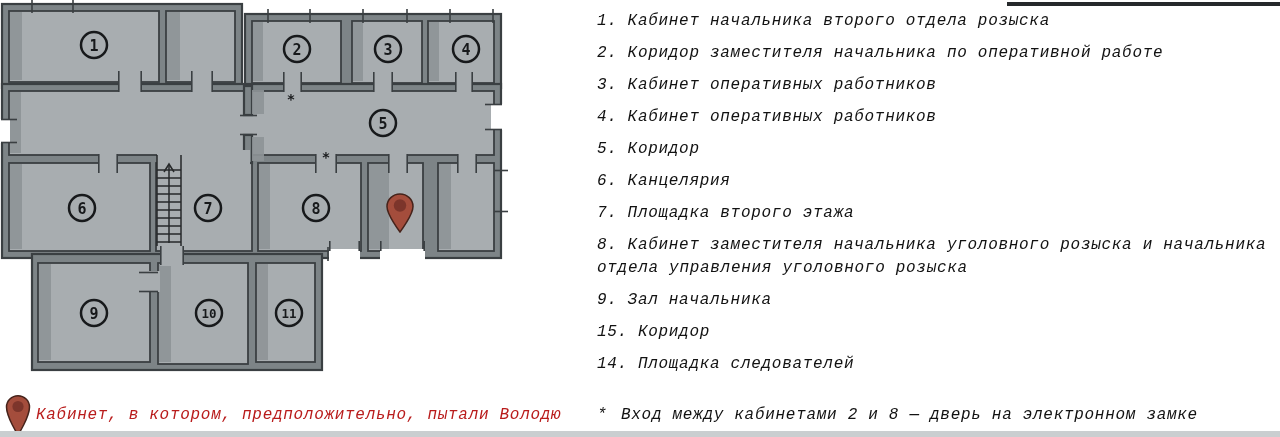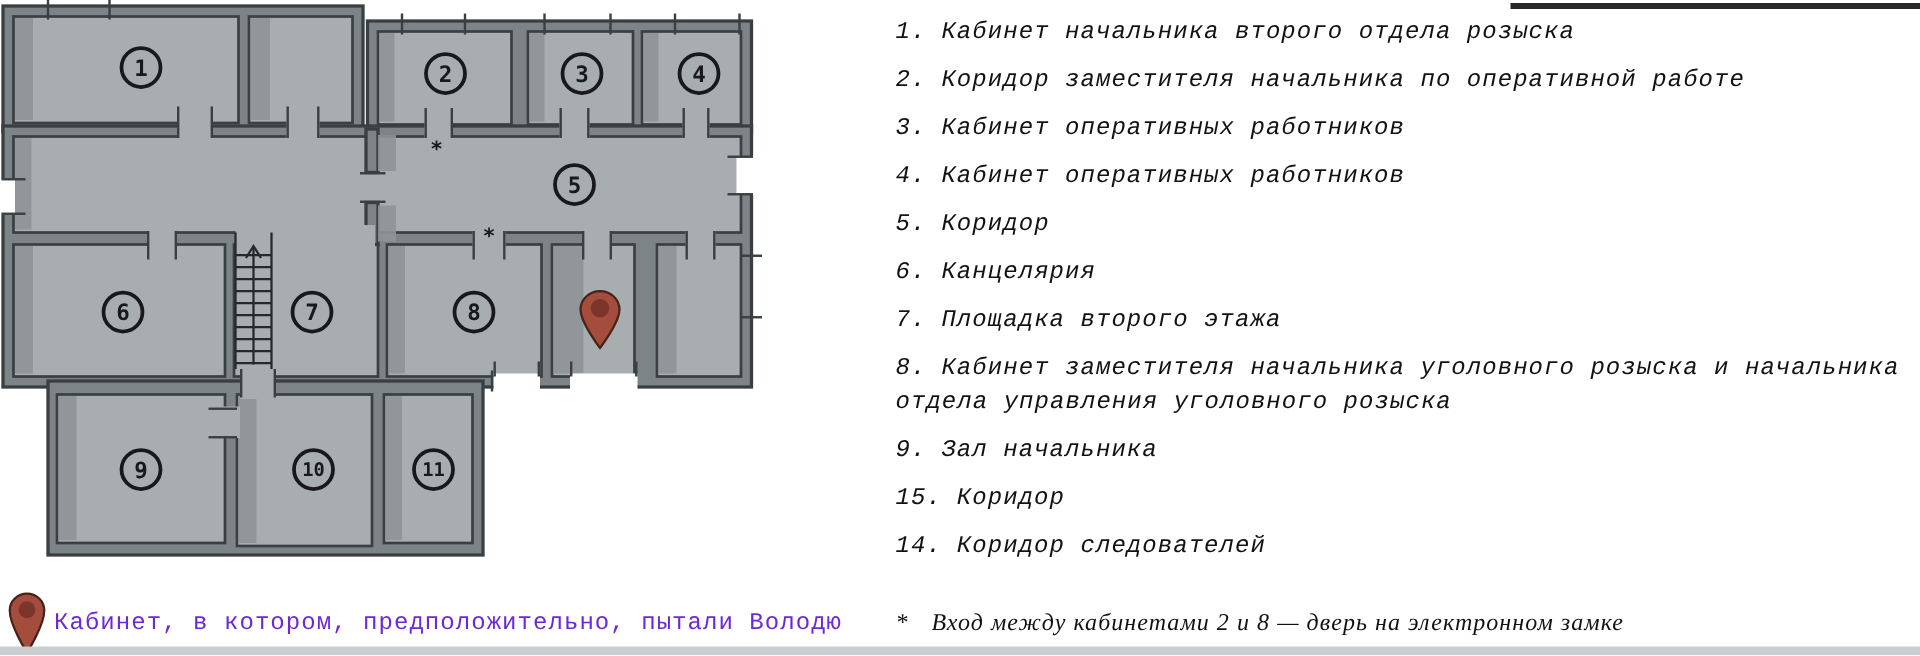--- a/index.html
+++ b/index.html
@@ -3,25 +3,25 @@
 <meta charset="utf-8">
 <style>
   html,body { margin:0; padding:0; background:#ffffff; }
   .page { position:relative; width:1280px; height:437px; background:#ffffff; overflow:hidden;
           font-family:"Liberation Mono", monospace; }
   .plan-wrap { position:absolute; left:0; top:0; width:512px; height:390px; }
   .legend { position:absolute; left:597px; top:10px; width:686px; color:#121212;
             font-style:italic; font-size:16px; line-height:23px; letter-spacing:0.7px; }
   .lg-item { margin-bottom:9px; }
   .lg-num { margin-right:10px; }
-  .pin-caption { position:absolute; left:36px; top:404px; color:#6d28d9; 
+  .pin-caption { position:absolute; left:36px; top:404px; color:#b91c1c; font-style:italic;
                  font-size:16px; line-height:23px; letter-spacing:0.7px; }
   .legend-pin { position:absolute; left:3px; top:394px; }
   .door-note { position:absolute; left:597px; top:404px; color:#121212; font-style:italic;
-               font-size:16px; line-height:23px; letter-spacing:0.7px;font-family:Liberation Serif, serif; }
+               font-size:16px; line-height:23px; letter-spacing:0.7px; }
   .door-note .mark { display:inline-block; width:24px; }
   .top-right-line { position:absolute; left:1007px; top:2px; width:273px; height:4px; background:#26292b; }
   .bottom-line { position:absolute; left:0; top:431px; width:1280px; height:6px; background:#caced0; }
   
   .fp   { fill:#7d8487; stroke:#3a3f42; stroke-width:2.2; }
   .room { fill:#a8adb0; stroke:#3a3f42; stroke-width:1.8; }
   .strip{ fill:#8e9497; }
   .cutr { fill:#a8adb0; }
   .cutw { fill:#ffffff; }
   .wl   { stroke:#3a3f42; stroke-width:1.6; }
@@ -239,21 +239,21 @@
     <div class="lg-item"><span class="lg-num">1.</span><span>Кабинет начальника второго отдела розыска</span></div>
     <div class="lg-item"><span class="lg-num">2.</span><span>Коридор заместителя начальника по оперативной работе</span></div>
     <div class="lg-item"><span class="lg-num">3.</span><span>Кабинет оперативных работников</span></div>
     <div class="lg-item"><span class="lg-num">4.</span><span>Кабинет оперативных работников</span></div>
     <div class="lg-item"><span class="lg-num">5.</span><span>Коридор</span></div>
     <div class="lg-item"><span class="lg-num">6.</span><span>Канцелярия</span></div>
     <div class="lg-item"><span class="lg-num">7.</span><span>Площадка второго этажа</span></div>
     <div class="lg-item"><span class="lg-num">8.</span><span>Кабинет заместителя начальника уголовного розыска и начальника отдела управления уголовного розыска</span></div>
     <div class="lg-item"><span class="lg-num">9.</span><span>Зал начальника</span></div>
     <div class="lg-item"><span class="lg-num">15.</span><span>Коридор</span></div>
-    <div class="lg-item"><span class="lg-num">14.</span><span>Коридор следователей</span></div>
+    <div class="lg-item"><span class="lg-num">14.</span><span>Площадка следователей</span></div>
   </div>
 
   <svg class="legend-pin" width="30" height="44" viewBox="0 0 30 44" xmlns="http://www.w3.org/2000/svg">
     <path class="pinbody" d="M15,41 C15,41 3.5,23 3.5,13 A11.5,11.3 0 1 1 26.5,13 C26.5,23 15,41 15,41 Z"></path>
     <circle class="pincore" cx="15" cy="12.5" r="5.6"></circle>
   </svg>
   <div class="pin-caption">Кабинет, в котором, предположительно, пытали Володю</div>
 
   <div class="door-note">
     <span class="mark">*</span><span>Вход между кабинетами 2 и 8 — дверь на электронном замке</span>

